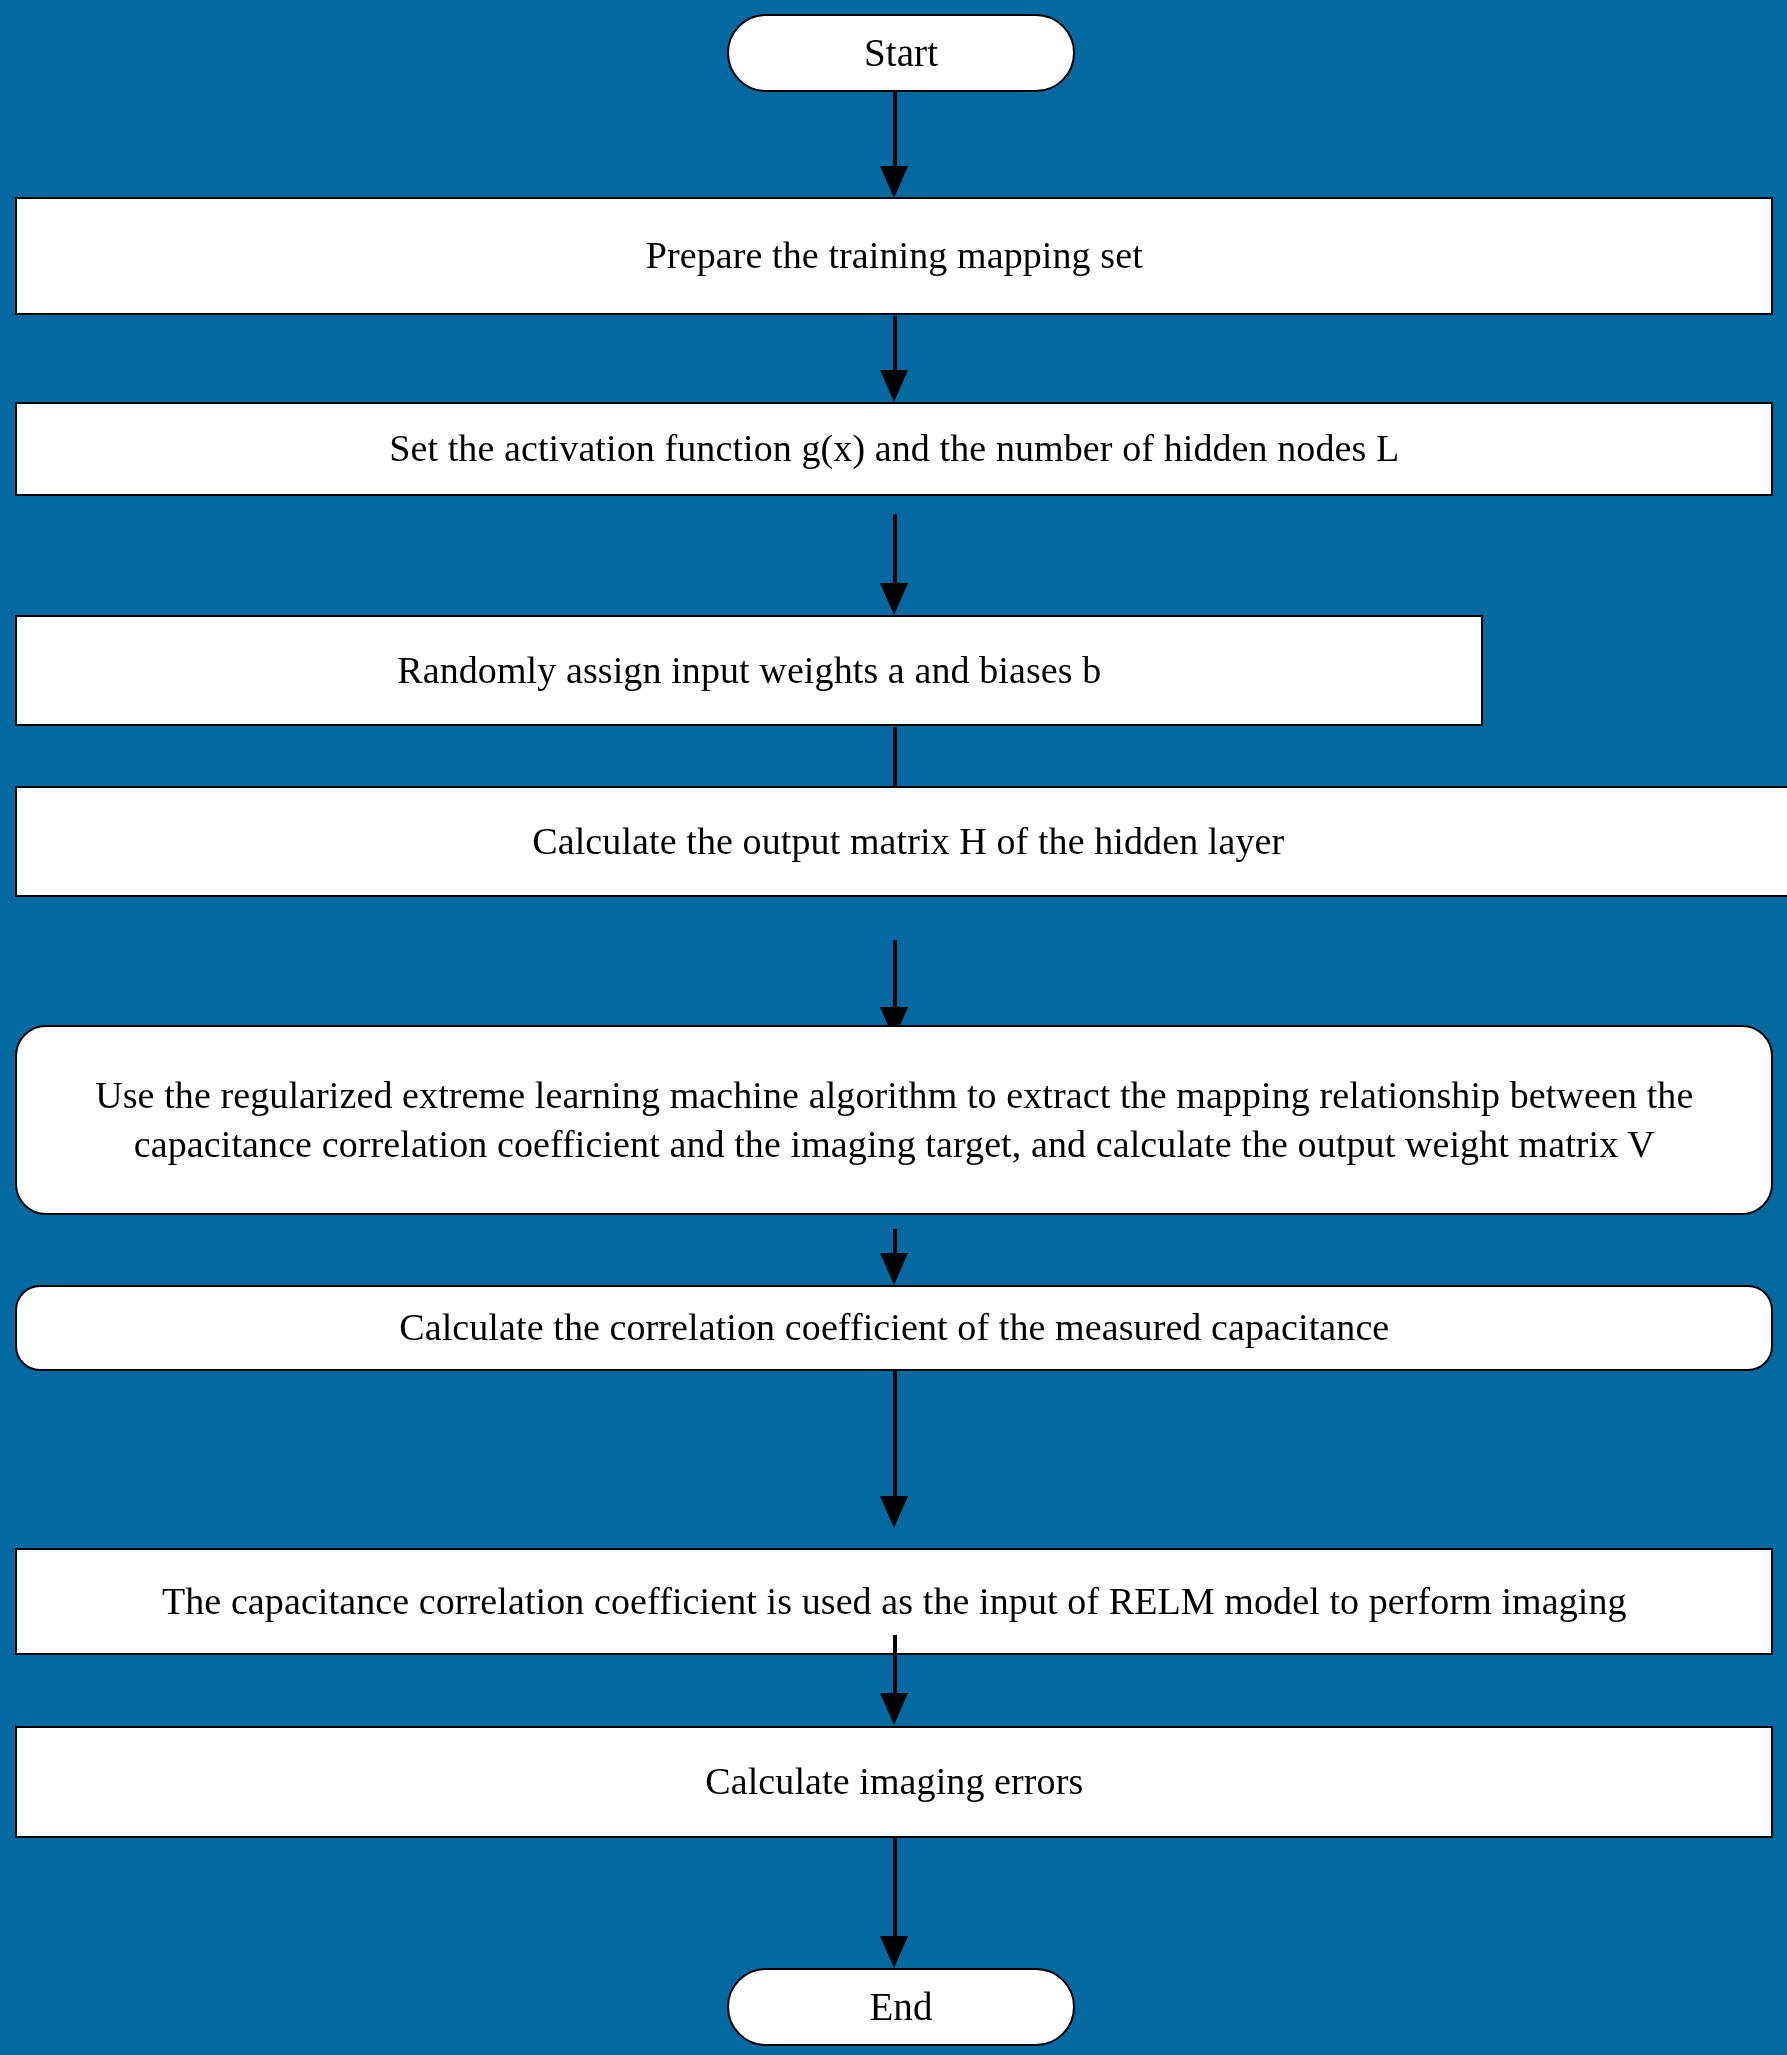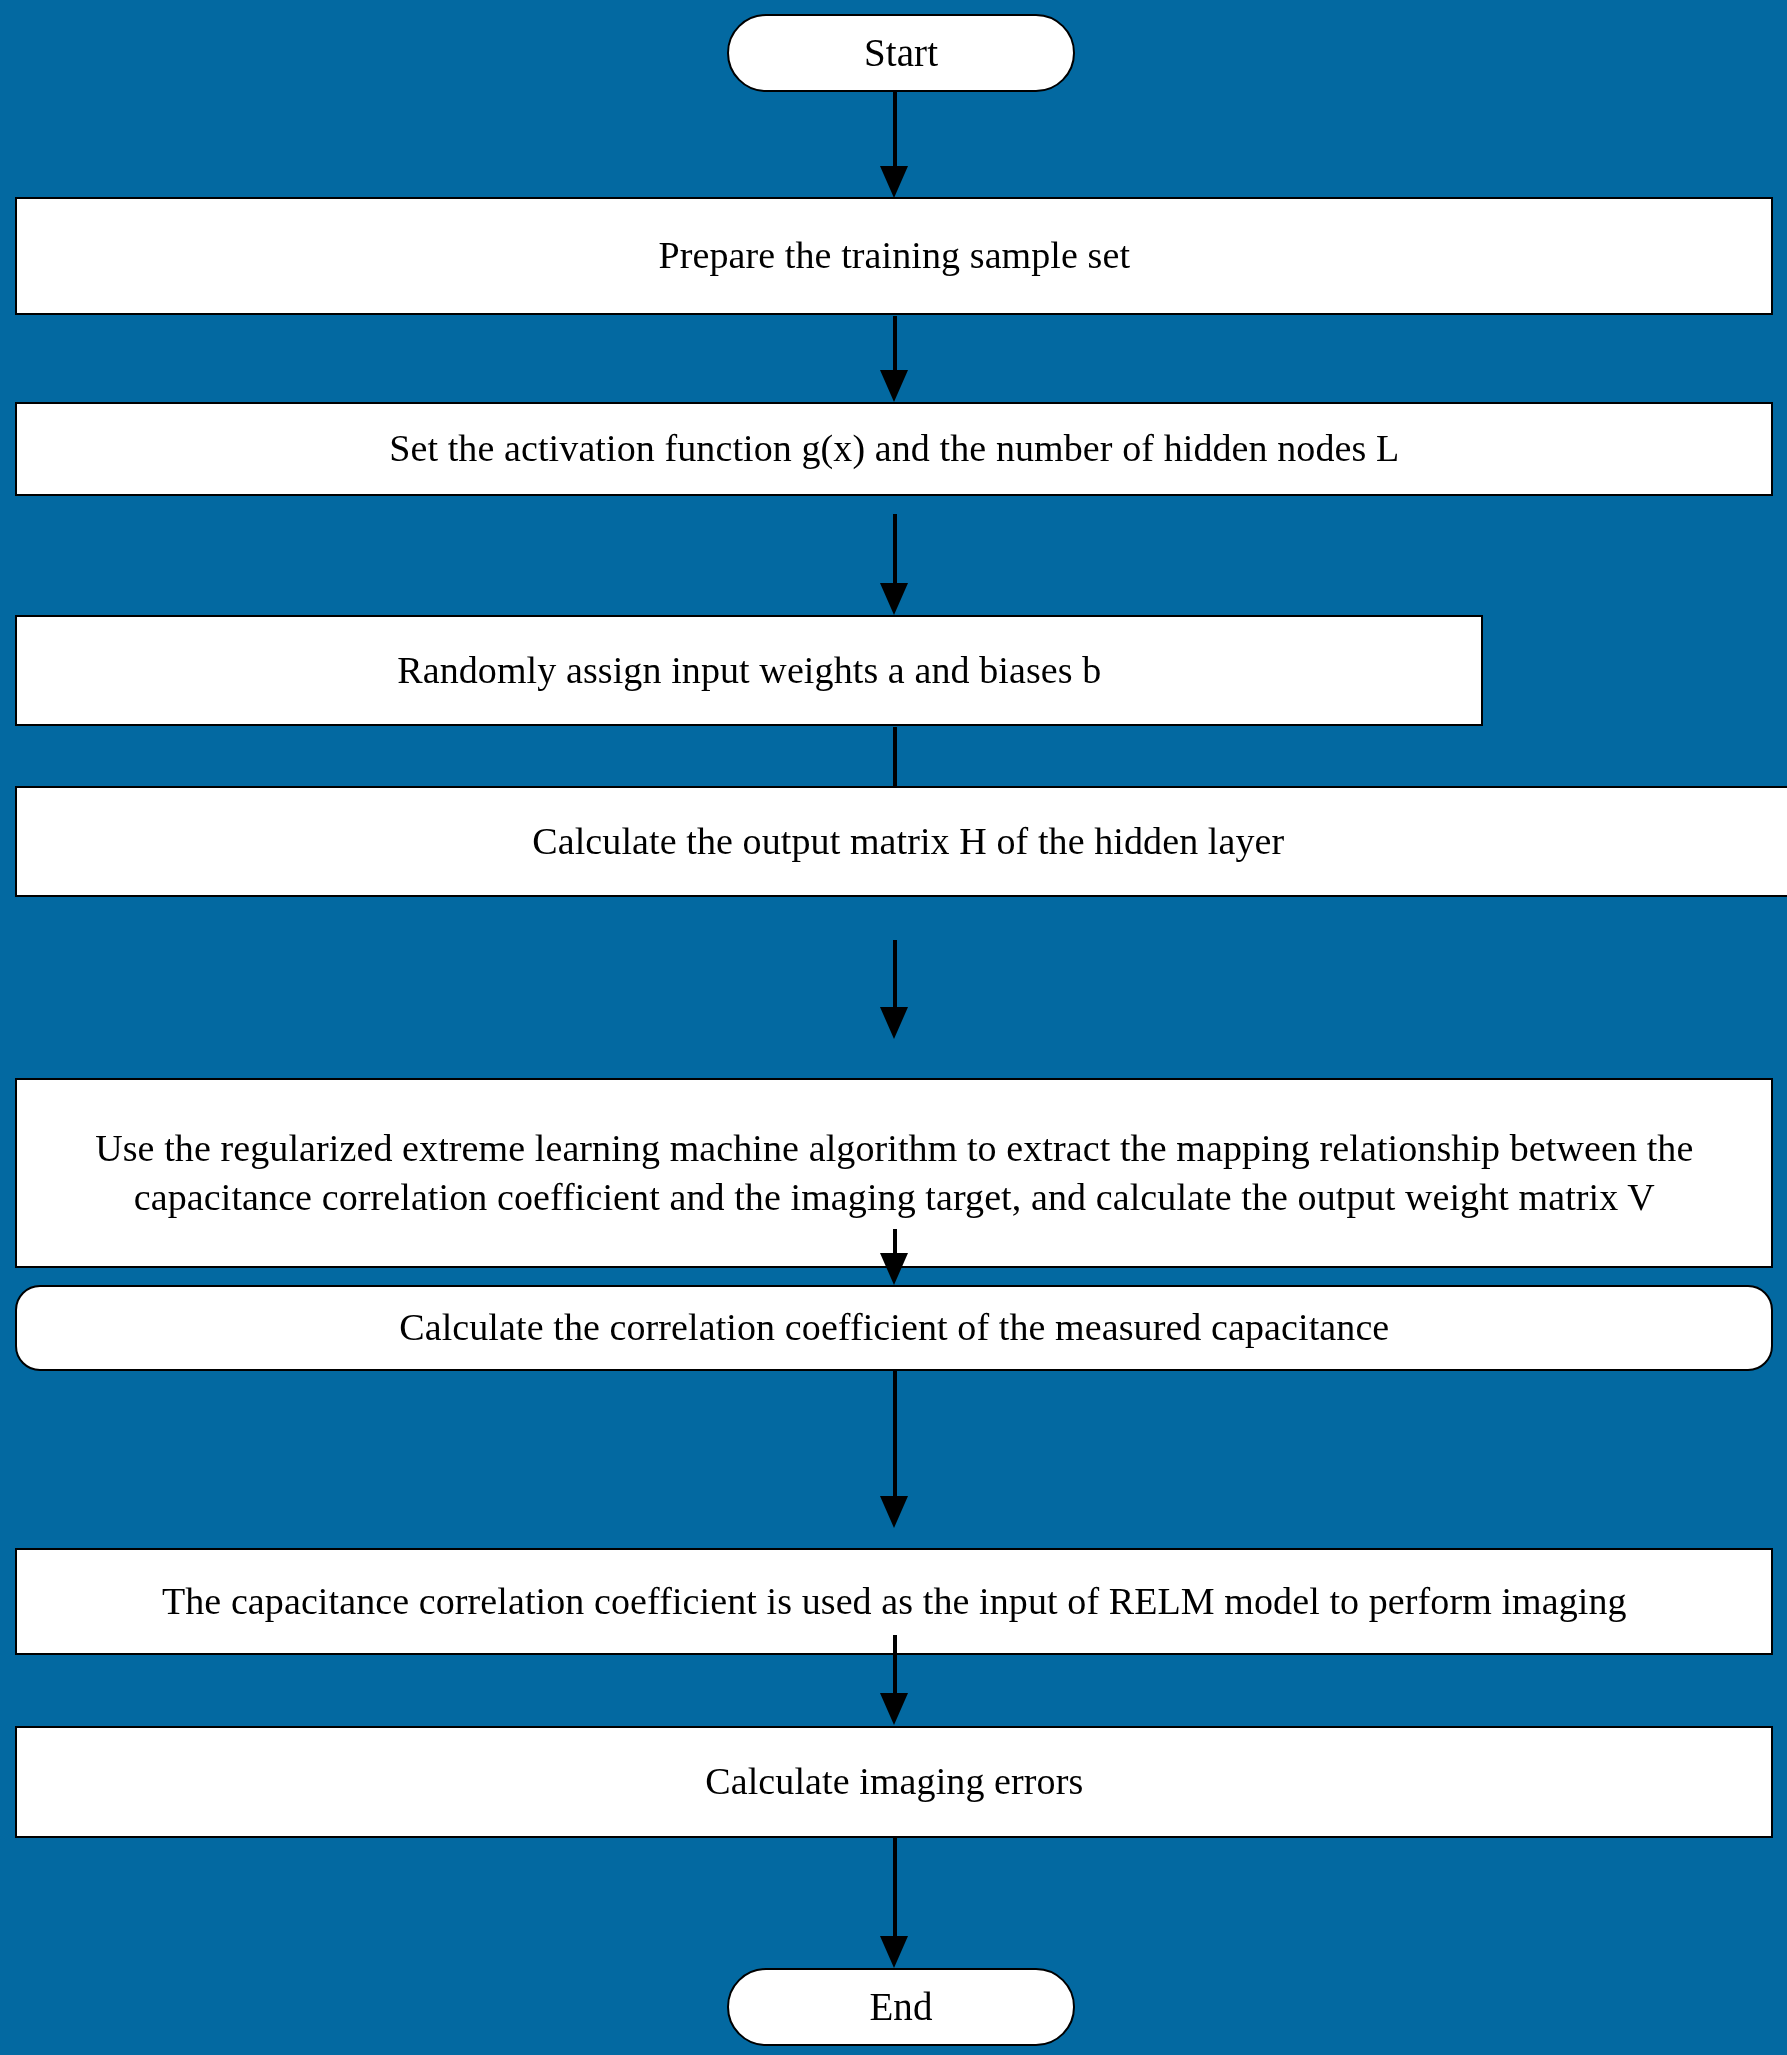--- a/index.html
+++ b/index.html
@@ -85,21 +85,21 @@
   <div class="node terminator t-start" style="left:727px; top:14px; width:348px; height:78px;">
     <span class="node-label">Start</span>
   </div>
 
   <div class="connector" style="left:895px; top:92px;">
     <div class="shaft" style="height:74px;"></div>
     <div class="head" style="top:74px;"></div>
   </div>
 
   <div class="node process t-proc" style="left:15.3px; top:197px; width:1758px; height:118px;">
-    <span class="node-label">Prepare the training sample set</span>
+    <span class="node-label">Prepare the training mapping set</span>
   </div>
 
   <div class="connector" style="left:895px; top:316px;">
     <div class="shaft" style="height:54px;"></div>
     <div class="head" style="top:54px;"></div>
   </div>
 
   <div class="node process t-proc" style="left:15.3px; top:402px; width:1758px; height:94px;">
     <span class="node-label">Set the activation function g(x) and the number of hidden nodes L</span>
   </div>
@@ -120,21 +120,21 @@
 
   <div class="node process t-proc" style="left:15.3px; top:786px; width:1786px; height:111px;">
     <span class="node-label">Calculate the output matrix H of the hidden layer</span>
   </div>
 
   <div class="connector" style="left:895px; top:940px;">
     <div class="shaft" style="height:67px;"></div>
     <div class="head" style="top:67px;"></div>
   </div>
 
-  <div class="node process t-proc-big" style="left:15.3px; top:1078px; width:1758px; height:190px;">
+  <div class="node process t-proc-big" style="left:15.3px; top:1025px; width:1758px; height:190px;border-radius:31px;">
     <span class="node-label" style="padding:0 25px;">Use the regularized extreme learning machine algorithm to extract the mapping relationship between the capacitance correlation coefficient and the imaging target, and calculate the output weight matrix V</span>
   </div>
 
   <div class="connector" style="left:895px; top:1229px;">
     <div class="shaft" style="height:23.6px;"></div>
     <div class="head" style="top:23.6px;"></div>
   </div>
 
   <div class="node process t-proc" style="left:15.3px; top:1285px; width:1758px; height:86px;border-radius:25px;">
     <span class="node-label">Calculate the correlation coefficient of the measured capacitance</span>

